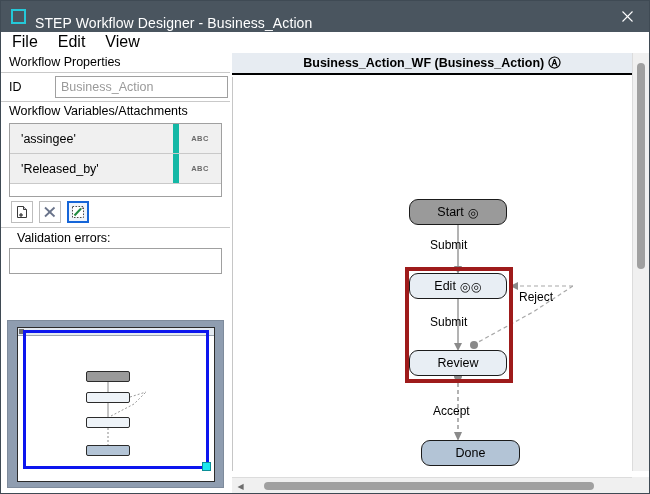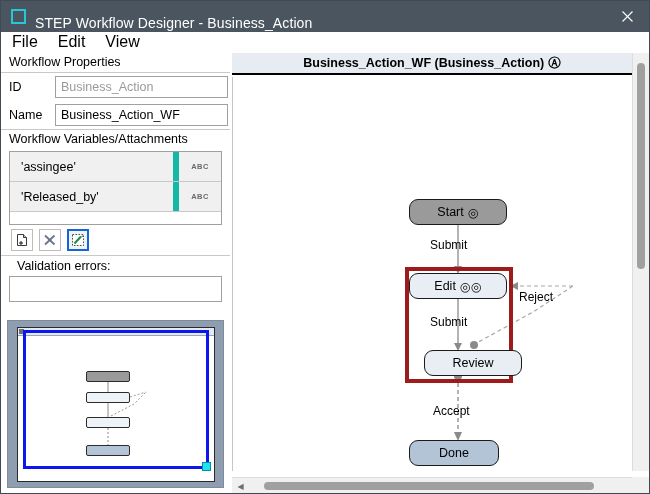--- a/index.html
+++ b/index.html
@@ -309,24 +309,20 @@
   <div id="leftpanel">
 
     <div class="section-title">Workflow Properties</div>
     <div class="hr"></div>
 
     <div class="field-row">
       <div class="field-label">ID</div>
       <input class="field-input readonly" type="text" readonly="" value="Business_Action" style="">
     </div>
 
-    <div class="field-row">
-      <div class="field-label">Name</div>
-      <input class="field-input" type="text" value="Business_Action_WF" style="">
-    </div>
 
     <div class="hr"></div>
     <div class="section-title">Workflow Variables/Attachments</div>
 
     <div id="vars-wrap">
       <div class="vrow">
         <div class="vname">'assingee'</div>
         <div class="vtype">ABC</div>
       </div>
       <div class="vrow">
@@ -421,25 +417,25 @@
       <div class="node" style="left:176px; top:122px; width:98px; height:26px; background:#9a9a9a;">
         <span>Start</span>
         <span class="badge-wrap">◎</span>
       </div>
 
       <div class="node" style="left:176px; top:196px; width:98px; height:26px; background:#e8eef4;">
         <span>Edit</span>
         <span class="badge-wrap">◎◎</span>
       </div>
 
-      <div class="node" style="left:176px; top:273px; width:98px; height:26px; background:#e8eef4;margin-left:15px;">
+      <div class="node" style="left:176px; top:273px; width:98px; height:26px; background:#e8eef4;">
         <span>Review</span>
       </div>
 
-      <div class="node" style="left:176px; top:363px; width:90px; height:26px; background:#b3c4d6;">
+      <div class="node" style="left:188px; top:363px; width:99px; height:26px; background:#b3c4d6;">
         <span>Done</span>
       </div>
 
       <div class="edge-label" style="left:197px; top:161px;">Submit</div>
       <div class="edge-label" style="left:197px; top:238px;">Submit</div>
       <div class="edge-label" style="left:286px; top:213px;">Reject</div>
       <div class="edge-label" style="left:200px; top:327px;">Accept</div>
     </div>
 
     <div id="vscroll">

